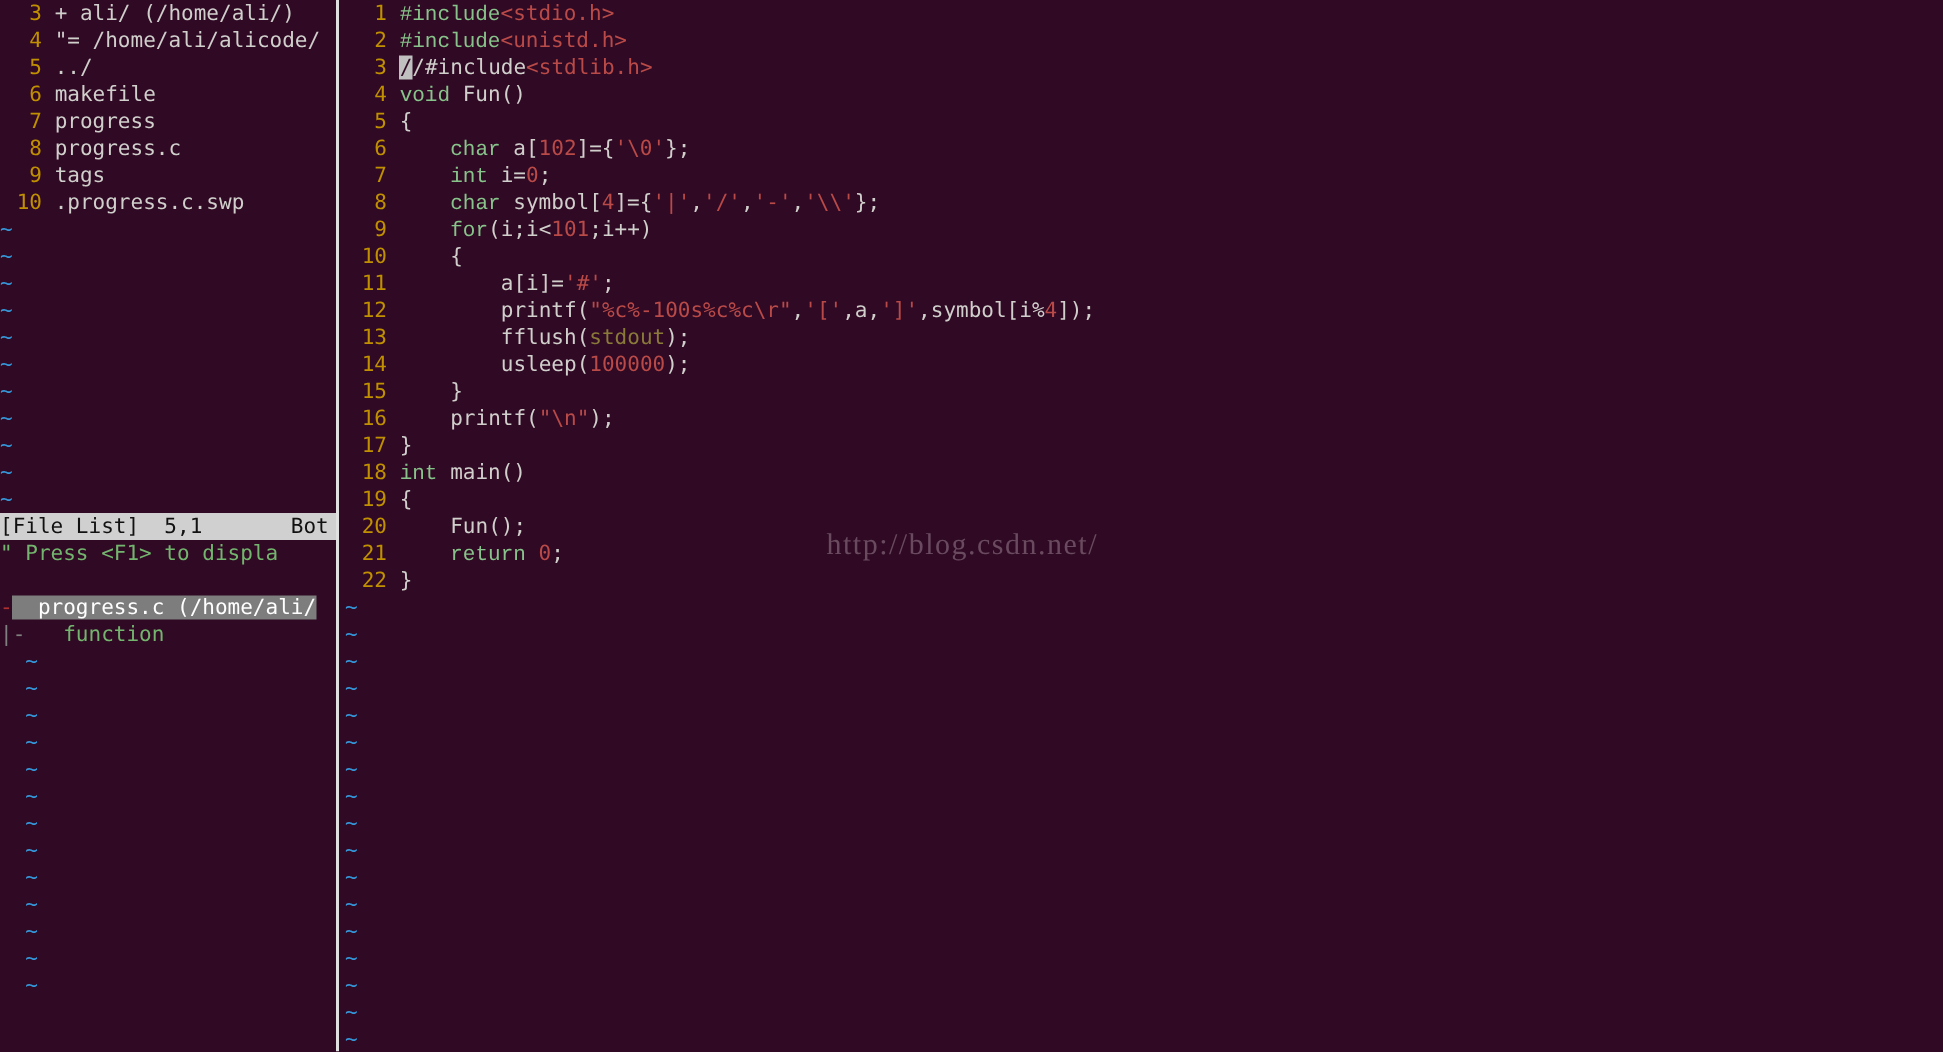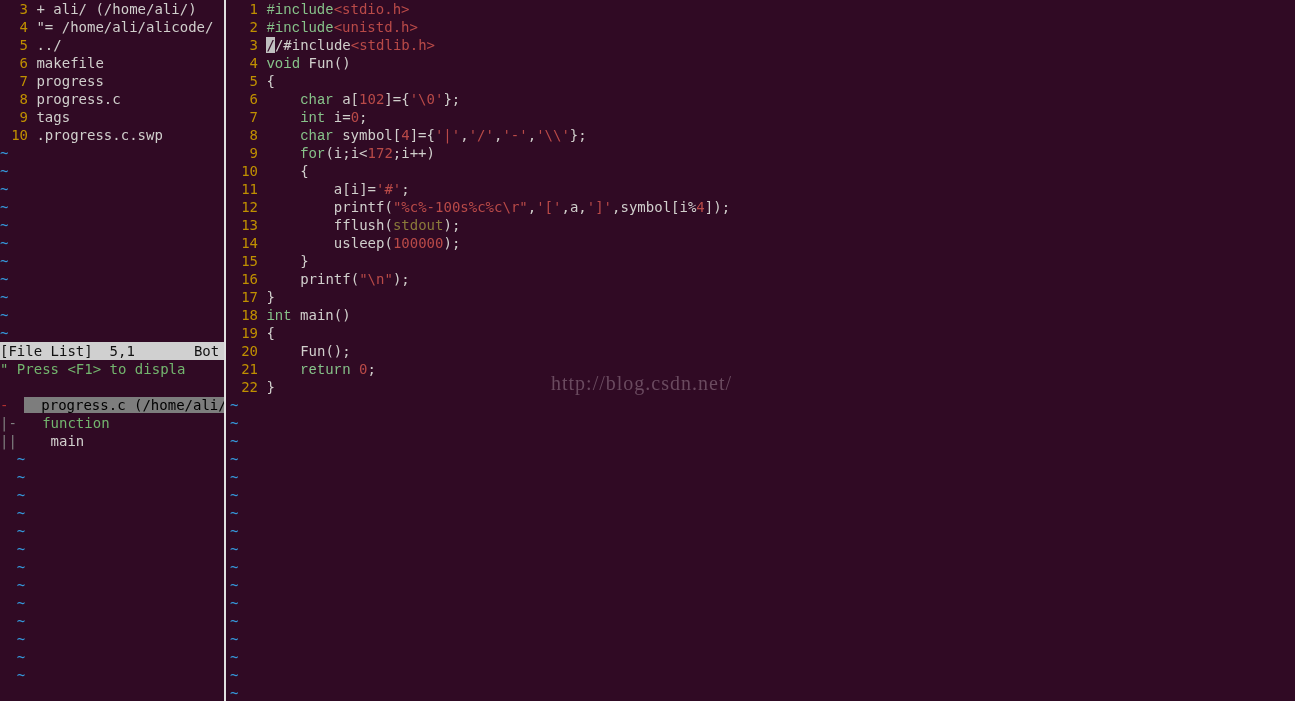--- a/index.html
+++ b/index.html
@@ -14,26 +14,26 @@
   .kw{color:#87c38a;font-family:Liberation Mono, monospace;}
   .str{color:#b94a48;}
   .num{color:#b94a48;}
   .stdout{color:#8a7a3a;}
   .cursor{background:#c0c0c0;color:#300a24;}
   .tilde{color:#3498db;}
   .tildeR{color:#3498db;margin-left:4px;display:inline-block;}
   .status-bar{background:#d0d0d0;color:#111;line-height:18px;height:18px;white-space:pre;}
   .hint{color:#73b56e;white-space:pre;}
   .taglist{flex:1;}
-  .tag-header{background:#7d7d7d;color:#000000;margin-left:16px;}
+  .tag-header{background:#7d7d7d;color:#ffffff;}
   .tag-kind{color:#73b56e;}
   .tag-fn{color:#d0cfcc;}
   .bar{color:#808080;}
   .bar-red{color:#b03030;}
-  .watermark{position:absolute;left:325px;top:372px;color:#6a4a5f;font-family:serif;font-size:20px;letter-spacing:1px;pointer-events:none;}
+  .watermark{position:absolute;left:325px;top:352px;color:#6a4a5f;font-family:serif;font-size:20px;letter-spacing:1px;pointer-events:none;}
 </style>
 </head>
 <body>
 
 <div class="root">
 
   <div class="left">
 
     <div id="file-list-lines">
         <div class="ln"><span class="lnum">3</span><span class="txt"> + ali/ (/home/ali/)</span></div>
@@ -59,21 +59,20 @@
         <div class="ln tilde">~</div>
       </div>
     <div class="status-bar"><span>[File List]  5,1</span>       <span>Bot</span></div>
     <div class="ln hint">" Press &lt;F1&gt; to displa</div>
     <div class="ln"> </div>
 
     <div class="taglist">
       <div class="ln"><span class="bar-red">-</span><span class="tag-header">  progress.c (/home/ali/</span></div>
       <div class="ln"><span class="bar">|-</span><span class="tag-kind">   function</span></div>
       <div id="tag-items">
-          <div class="ln"><span class="bar">||</span><span class="tag-fn">    main</span></div>
         </div>
       <div id="tag-tildes">
           <div class="ln tilde">  ~</div>
           <div class="ln tilde">  ~</div>
           <div class="ln tilde">  ~</div>
           <div class="ln tilde">  ~</div>
           <div class="ln tilde">  ~</div>
           <div class="ln tilde">  ~</div>
           <div class="ln tilde">  ~</div>
           <div class="ln tilde">  ~</div>
@@ -91,21 +90,21 @@
   <div class="right">
     <div id="code-lines">
         <div class="ln"><span class="lnumR">1</span><span> </span><span class="kw">#include</span><span class="str">&lt;stdio.h&gt;</span></div>
         <div class="ln"><span class="lnumR">2</span><span> </span><span class="kw">#include</span><span class="str">&lt;unistd.h&gt;</span></div>
         <div class="ln"><span class="lnumR">3</span><span> </span><span class="cursor">/</span><span class="txt">/#include</span><span class="str">&lt;stdlib.h&gt;</span></div>
         <div class="ln"><span class="lnumR">4</span><span> </span><span class="kw">void</span><span class="txt"> Fun()</span></div>
         <div class="ln"><span class="lnumR">5</span><span> </span><span class="txt">{</span></div>
         <div class="ln"><span class="lnumR">6</span><span> </span><span class="txt">    </span><span class="kw">char</span><span class="txt"> a[</span><span class="num">102</span><span class="txt">]={</span><span class="str">'\0'</span><span class="txt">};</span></div>
         <div class="ln"><span class="lnumR">7</span><span> </span><span class="txt">    </span><span class="kw">int</span><span class="txt"> i=</span><span class="num">0</span><span class="txt">;</span></div>
         <div class="ln"><span class="lnumR">8</span><span> </span><span class="txt">    </span><span class="kw">char</span><span class="txt"> symbol[</span><span class="num">4</span><span class="txt">]={</span><span class="str">'|'</span><span class="txt">,</span><span class="str">'/'</span><span class="txt">,</span><span class="str">'-'</span><span class="txt">,</span><span class="str">'\\'</span><span class="txt">};</span></div>
-        <div class="ln"><span class="lnumR">9</span><span> </span><span class="txt">    </span><span class="kw">for</span><span class="txt">(i;i&lt;</span><span class="num">172</span><span class="txt">;i++)</span></div>
+        <div class="ln"><span class="lnumR">9</span><span> </span><span class="txt">    </span><span class="kw">for</span><span class="txt">(i;i&lt;</span><span class="num">101</span><span class="txt">;i++)</span></div>
         <div class="ln"><span class="lnumR">10</span><span> </span><span class="txt">    {</span></div>
         <div class="ln"><span class="lnumR">11</span><span> </span><span class="txt">        a[i]=</span><span class="str">'#'</span><span class="txt">;</span></div>
         <div class="ln"><span class="lnumR">12</span><span> </span><span class="txt">        printf(</span><span class="str">"%c%-100s%c%c\r"</span><span class="txt">,</span><span class="str">'['</span><span class="txt">,a,</span><span class="str">']'</span><span class="txt">,symbol[i%</span><span class="num">4</span><span class="txt">]);</span></div>
         <div class="ln"><span class="lnumR">13</span><span> </span><span class="txt">        fflush(</span><span class="stdout">stdout</span><span class="txt">);</span></div>
         <div class="ln"><span class="lnumR">14</span><span> </span><span class="txt">        usleep(</span><span class="num">100000</span><span class="txt">);</span></div>
         <div class="ln"><span class="lnumR">15</span><span> </span><span class="txt">    }</span></div>
         <div class="ln"><span class="lnumR">16</span><span> </span><span class="txt">    printf(</span><span class="str">"\n"</span><span class="txt">);</span></div>
         <div class="ln"><span class="lnumR">17</span><span> </span><span class="txt">}</span></div>
         <div class="ln"><span class="lnumR">18</span><span> </span><span class="kw">int</span><span class="txt"> main()</span></div>
         <div class="ln"><span class="lnumR">19</span><span> </span><span class="txt">{</span></div>

